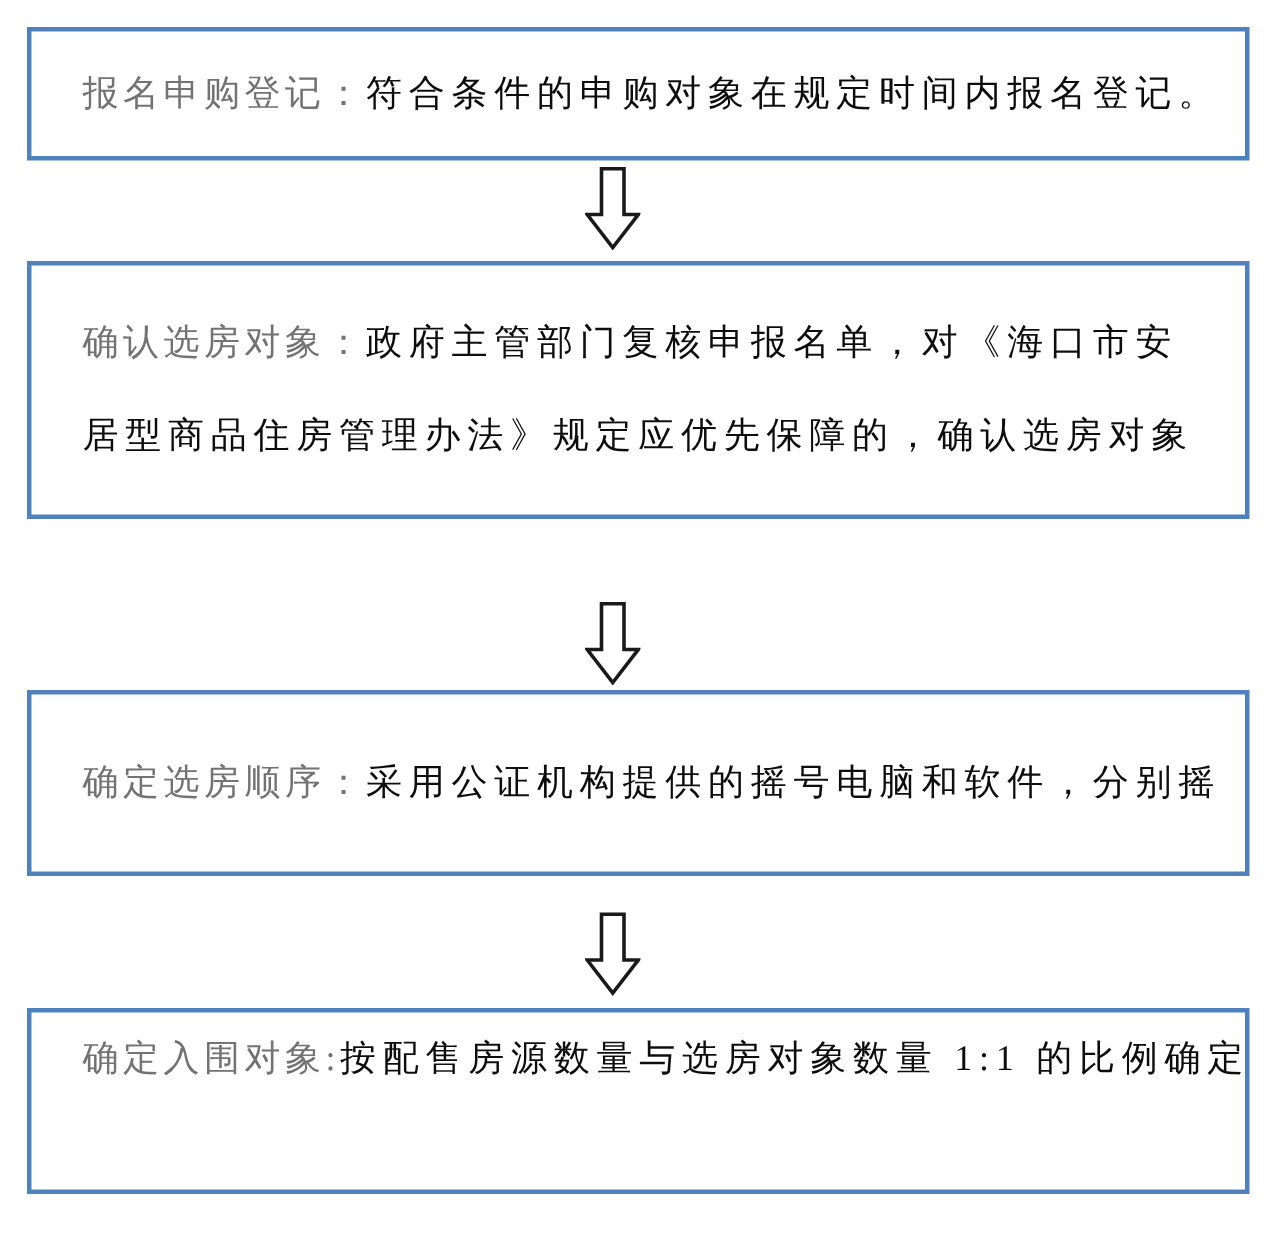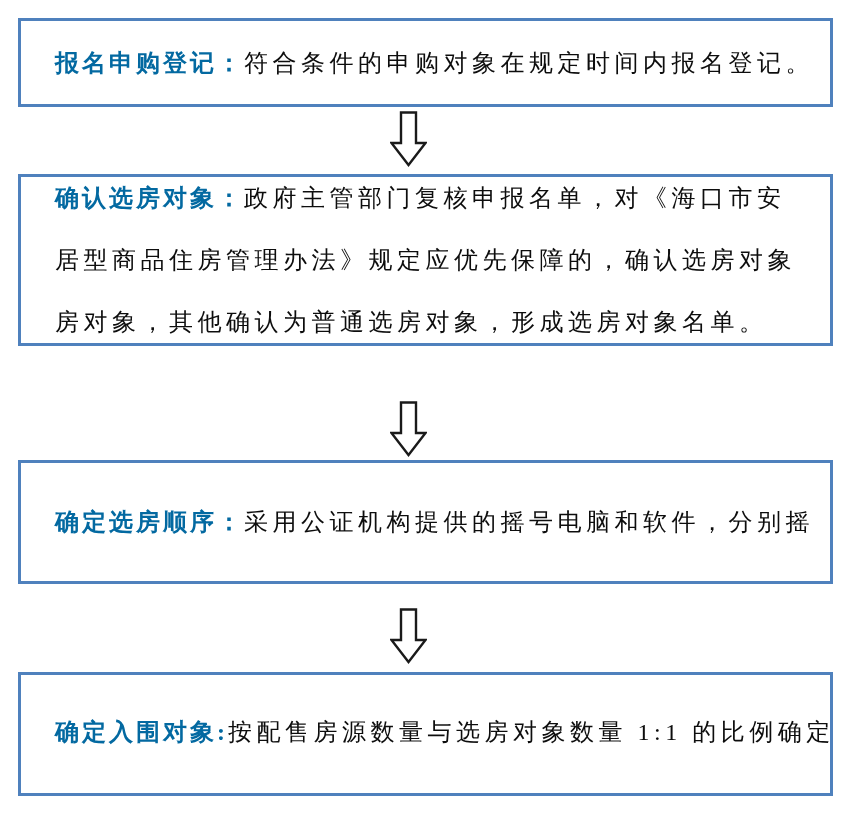--- a/index.html
+++ b/index.html
@@ -29,28 +29,28 @@
     padding: 0 34px;
   }
   .flow-line {
     font-size: 24px;
     letter-spacing: 4.5px;
     line-height: 62px;
     white-space: nowrap;
     color: #0d0d0d;
   }
   .flow-label {
-    font-weight: 700;
+    font-weight: 400;
     letter-spacing: 3px;
-    color: #0369a1;
+    color: #737373;
   }
   .box-1 { top: 18px;  height: 89px;  }
   .box-2 { top: 174px; height: 172px; }
   .box-3 { top: 460px; height: 124px; }
-  .box-4 { top: 672px; height: 124px; justify-content: flex-start; padding-top: 26px; }
+  .box-4 { top: 672px; height: 124px; justify-content: flex-start; }
   .arrow {
     position: absolute;
     left: 390px;
     width: 37px;
     height: 56px;
   }
   .arrow-1 { top: 111px; }
   .arrow-2 { top: 401px; }
   .arrow-3 { top: 608px; }
   .arrow svg { display: block; width: 100%; height: 100%; }
@@ -66,21 +66,20 @@
 
   <div class="arrow arrow-1">
     <svg viewBox="0 0 37 56" xmlns="http://www.w3.org/2000/svg">
       <polygon points="11,1.5 26,1.5 26,32 35.5,32 18.5,54 1.5,32 11,32" fill="#ffffff" stroke="#1a1a1a" stroke-width="2.4" stroke-linejoin="miter"></polygon>
     </svg>
   </div>
 
   <div class="flow-box box-2">
     <div class="flow-line"><span class="flow-label">确认选房对象：</span><span>政府主管部门复核申报名单，对《海口市安</span></div>
     <div class="flow-line">居型商品住房管理办法》规定应优先保障的，确认选房对象</div>
-    <div class="flow-line">房对象，其他确认为普通选房对象，形成选房对象名单。</div>
   </div>
 
   <div class="arrow arrow-2">
     <svg viewBox="0 0 37 56" xmlns="http://www.w3.org/2000/svg">
       <polygon points="11,1.5 26,1.5 26,32 35.5,32 18.5,54 1.5,32 11,32" fill="#ffffff" stroke="#1a1a1a" stroke-width="2.4" stroke-linejoin="miter"></polygon>
     </svg>
   </div>
 
   <div class="flow-box box-3">
     <div class="flow-line"><span class="flow-label">确定选房顺序：</span><span>采用公证机构提供的摇号电脑和软件，分别摇</span></div>

